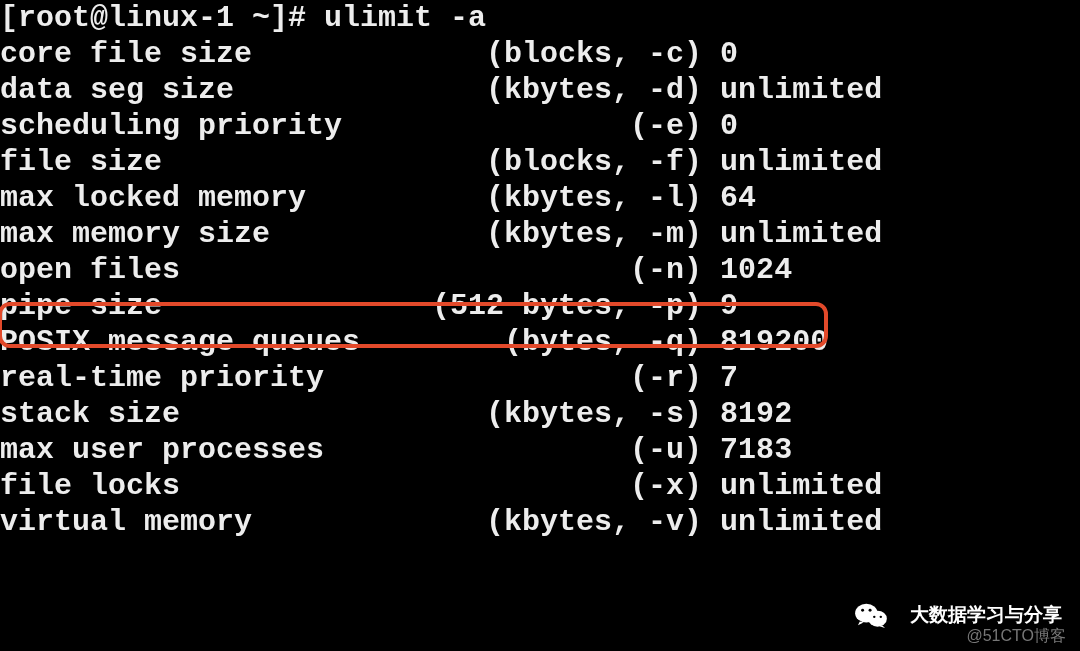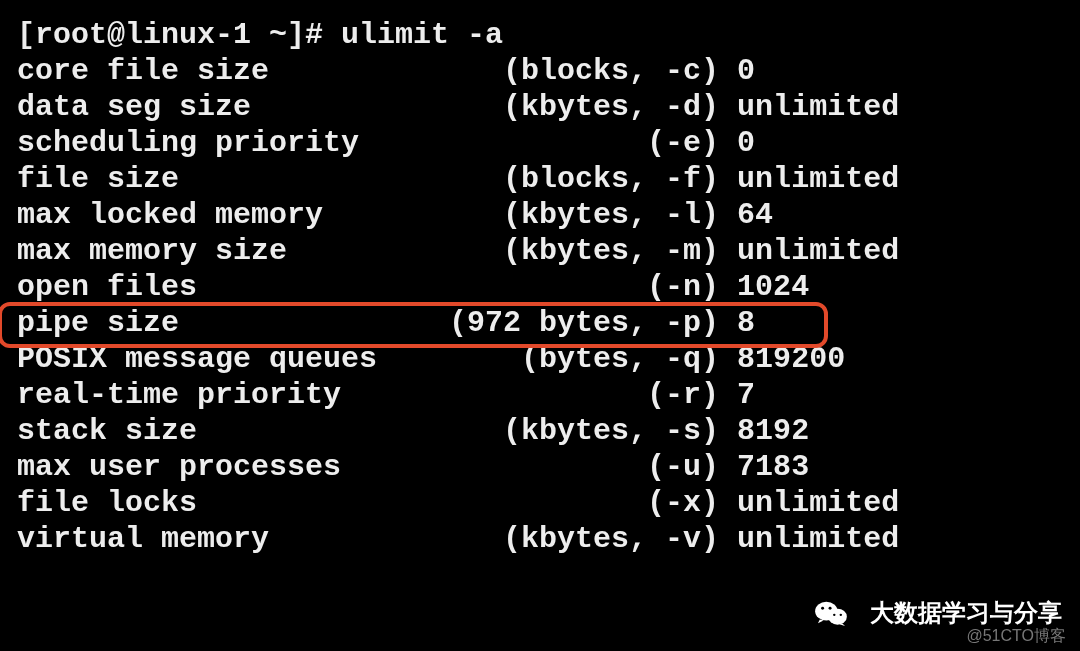--- a/index.html
+++ b/index.html
@@ -9,21 +9,21 @@
     background: #000;
     overflow: hidden;
     font-family: "Courier New", monospace;
   }
   .terminal {
     position: relative;
     width: 1080px;
     height: 651px;
     background: #000;
     color: #f0f0f0;
-    padding: 17px;
+    padding: 0;
   }
   .line {
     white-space: pre;
     font-size: 30px;
     line-height: 36px;
     font-weight: bold;
     letter-spacing: 0px;
     color: #ededed;
   }
   .highlight-box {
@@ -40,21 +40,21 @@
     position: absolute;
     right: 18px;
     bottom: 22px;
     display: flex;
     align-items: center;
     color: #fff;
   }
   .wechat-icon svg { display: block; }
   .wm-text {
     font-family: "Microsoft YaHei", sans-serif;
-    font-size: 24px;
+    font-size: 19px;
     font-weight: bold;
     color: #fff;
     margin-left: 22px;
     text-shadow: 0 0 2px rgba(0,0,0,0.6);
   }
   .attrib {
     position: absolute;
     right: 14px;
     bottom: 4px;
     font-family: "Microsoft YaHei", sans-serif;
@@ -68,21 +68,21 @@
 <div class="terminal">
   <div id="lines">
       <div class="line">[root@linux-1 ~]# ulimit -a</div>
       <div class="line">core file size             (blocks, -c) 0</div>
       <div class="line">data seg size              (kbytes, -d) unlimited</div>
       <div class="line">scheduling priority                (-e) 0</div>
       <div class="line">file size                  (blocks, -f) unlimited</div>
       <div class="line">max locked memory          (kbytes, -l) 64</div>
       <div class="line">max memory size            (kbytes, -m) unlimited</div>
       <div class="line">open files                         (-n) 1024</div>
-      <div class="line">pipe size               (972 bytes, -p) 8</div>
+      <div class="line">pipe size               (512 bytes, -p) 9</div>
       <div class="line">POSIX message queues        (bytes, -q) 819200</div>
       <div class="line">real-time priority                 (-r) 7</div>
       <div class="line">stack size                 (kbytes, -s) 8192</div>
       <div class="line">max user processes                 (-u) 7183</div>
       <div class="line">file locks                         (-x) unlimited</div>
       <div class="line">virtual memory             (kbytes, -v) unlimited</div>
     </div>
   <div class="highlight-box"></div>
 
   <div class="watermark">

